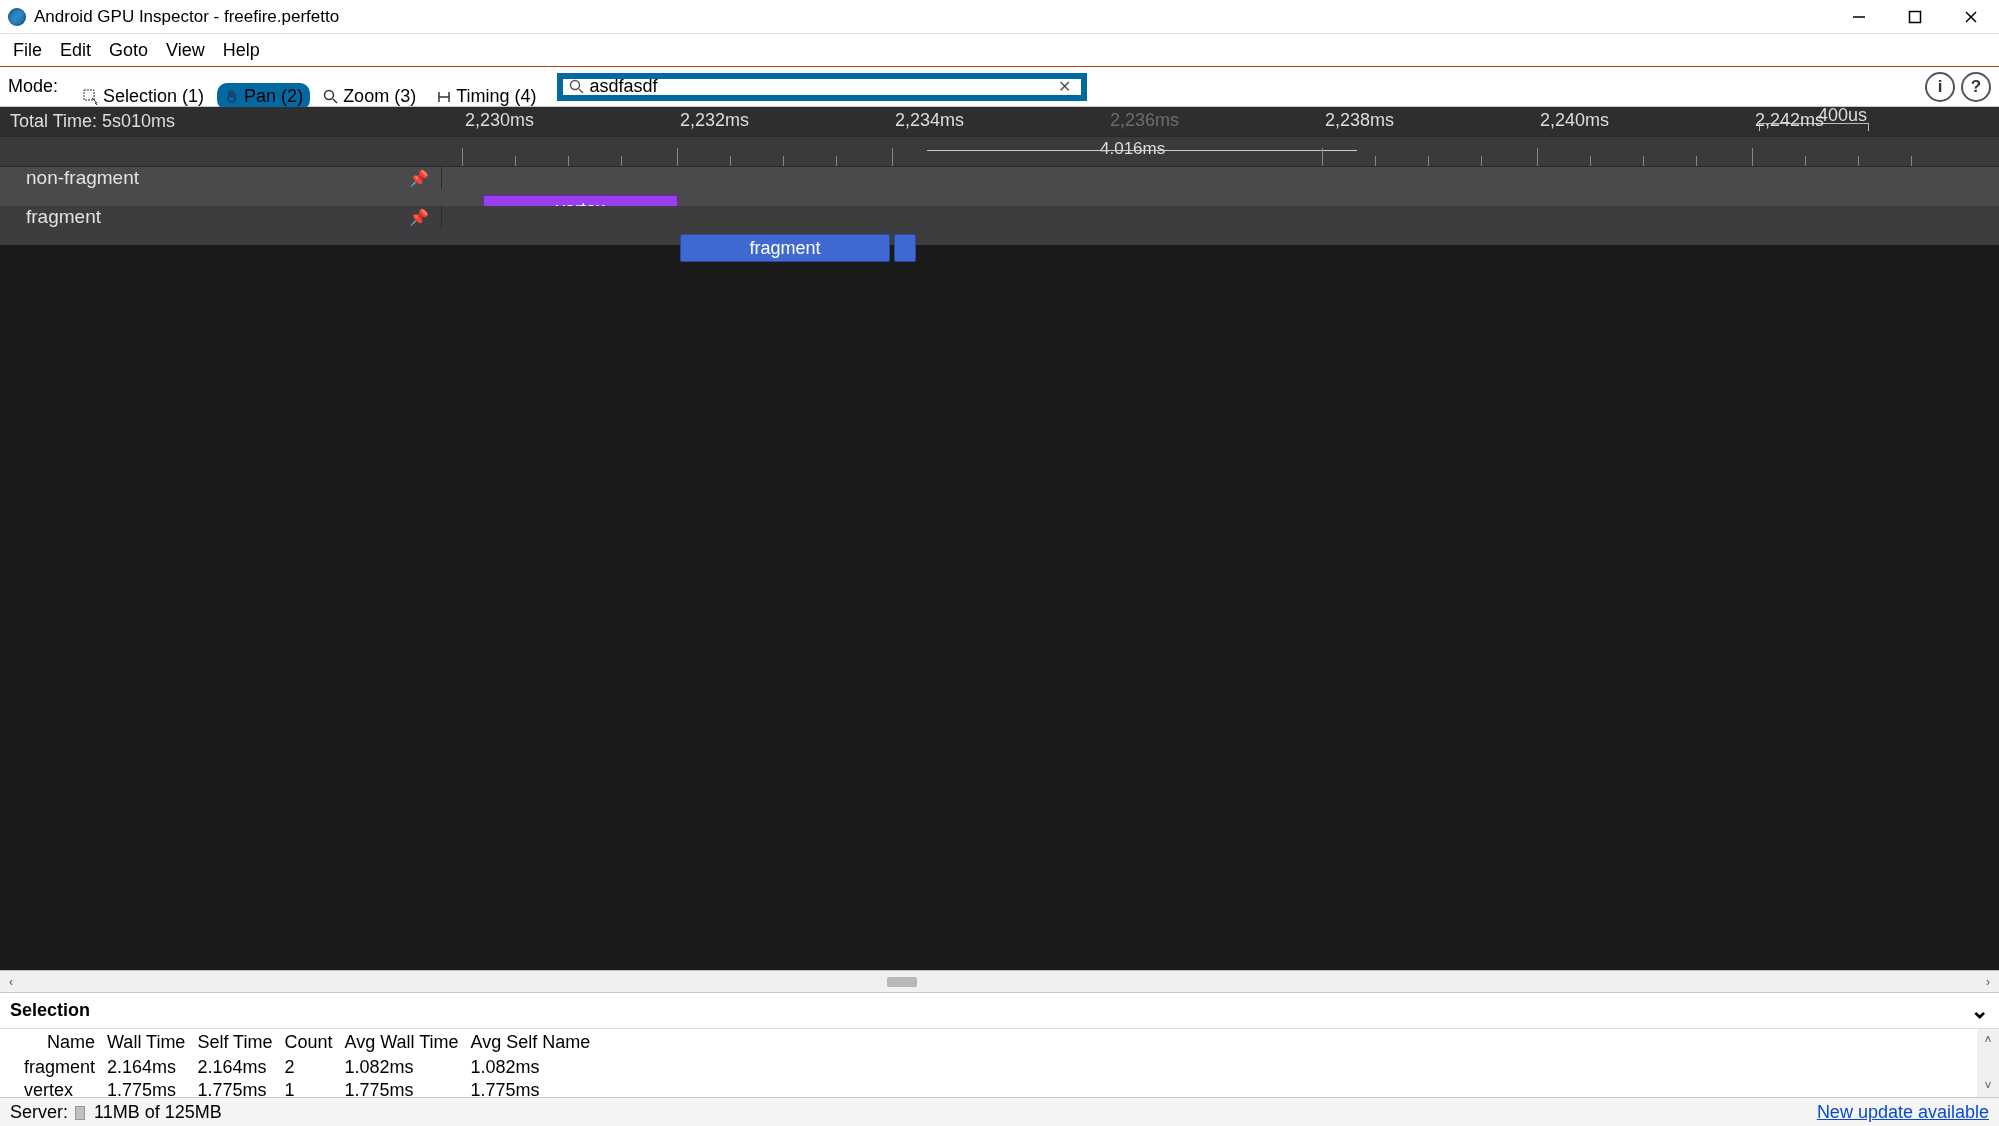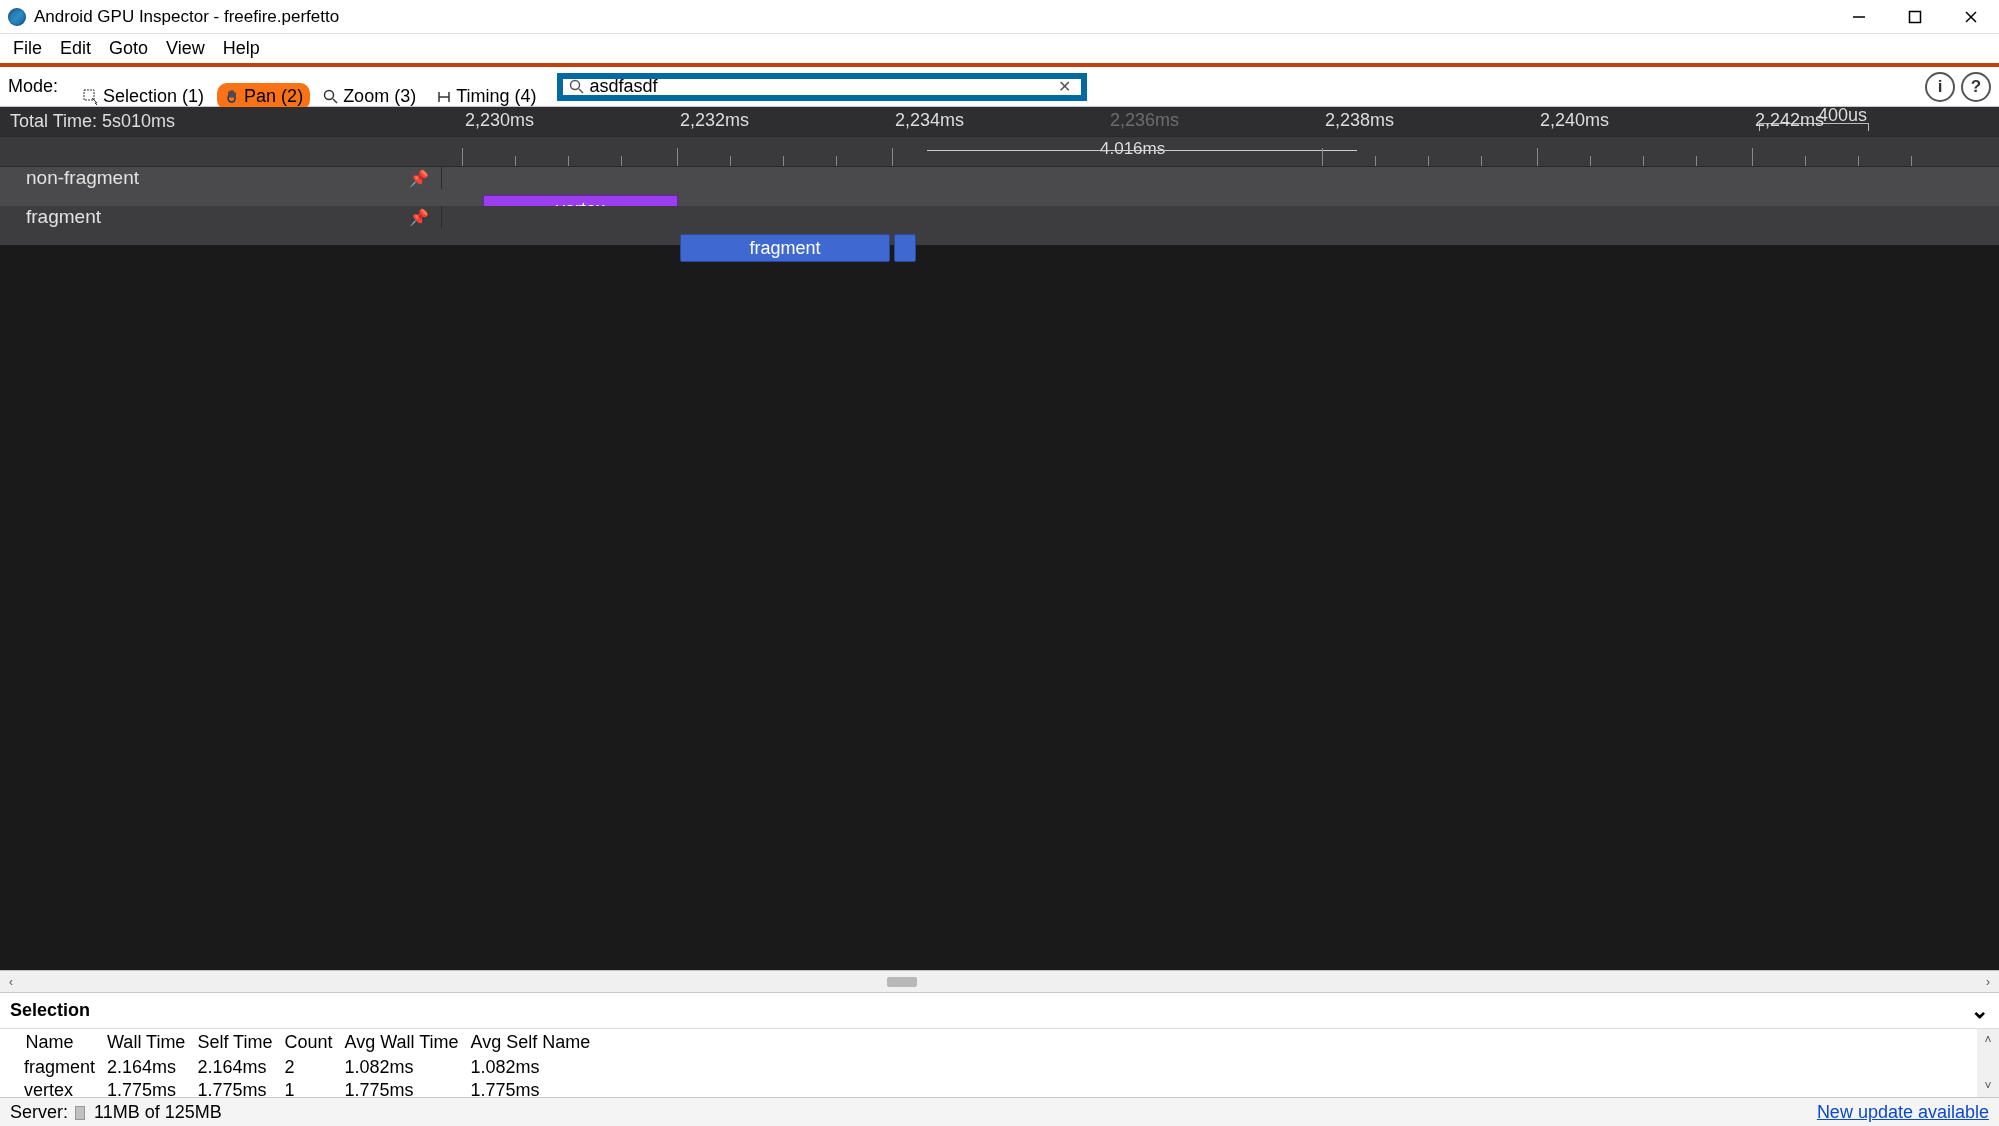--- a/index.html
+++ b/index.html
@@ -7,28 +7,28 @@
 
 
 .titlebar { height: 34px; display: flex; align-items: center; justify-content: space-between; padding: 0 0 0 8px; background: #fff; border-bottom: 1px solid #e0e0e0; }
 .titlebar-left { display: flex; align-items: center; gap: 8px; font-size: 17px; color: #000; }
 .app-icon { width: 18px; height: 18px; border-radius: 50%; background: linear-gradient(135deg, #1a5f9e 0%, #2b8cc4 50%, #1a5f9e 100%); box-shadow: inset 0 0 3px rgba(0,0,0,0.5); }
 .win-controls { display: flex; }
 .win-btn { width: 56px; height: 34px; display: flex; align-items: center; justify-content: center; font-size: 15px; }
 .win-btn svg { display: block; }
 
 
-.menubar { height: 33px; display: flex; align-items: center; padding: 0 4px; background: #fff; border-bottom: 4px solid #c2410c; font-size: 18px; }
+.menubar { height: 33px; display: flex; align-items: center; padding: 0 4px; background: #fff; border-bottom: 1px solid #c2410c; font-size: 18px; }
 .menu-item { padding: 4px 9px; cursor: pointer; }
 
 
 .toolbar { height: 40px; display: flex; align-items: center; padding: 0 8px; background: #fff; border-bottom: 1px solid #c8c8c8; font-size: 18px; gap: 6px; }
 .mode-label { margin-right: 12px; }
 .mode-btn { display: inline-flex; align-items: center; gap: 4px; padding: 3px 7px; border-radius: 2px; cursor: pointer; margin-top: 20px; }
-.mode-btn.active { background: #f97316; border-radius: 10px; }
+.mode-btn.active { background: #0369a1; border-radius: 10px; }
 .mode-icon { width: 16px; height: 16px; display: inline-block; }
 .search-wrap { display: flex; align-items: center; margin-left: 8px; border: 6px solid #0369a1; height: 28px; width: 530px; padding: 0 6px; position: relative; }
 .search-wrap input { border: none; outline: none; flex: 1; font-size: 18px; background: transparent; }
 .search-clear { cursor: pointer; font-size: 16px; color: #555; padding: 0 4px; }
 .toolbar-right { margin-left: auto; display: flex; gap: 6px; }
 .rnd-btn { width: 30px; height: 30px; border: 2px solid #555; border-radius: 50%; display: flex; align-items: center; justify-content: center; font-size: 17px; font-weight: bold; color: #333; cursor: pointer; }
 
 
 .timeline-area { flex: 1 1 auto; background: #0f172a; display: flex; flex-direction: column; overflow: hidden; position: relative; }
 
@@ -65,21 +65,21 @@
 .hscroll-strip { height: 22px; background: #f0f0f0; border-top: 1px solid #c0c0c0; display: flex; align-items: center; position: relative; }
 .hscroll-arrow { width: 22px; height: 22px; display: flex; align-items: center; justify-content: center; font-size: 12px; color: #555; cursor: pointer; }
 .hscroll-track { flex: 1; position: relative; height: 14px; }
 .hscroll-thumb { position: absolute; top: 2px; height: 10px; background: #b8b8b8; border-radius: 2px; }
 
 
 .sel-panel { background: #fff; border-top: 1px solid #c8c8c8; }
 .sel-header { height: 36px; display: flex; align-items: center; justify-content: space-between; padding: 0 10px; font-size: 18px; font-weight: 600; border-bottom: 1px solid #dcdcdc; }
 .sel-body { position: relative; height: 68px; overflow: hidden; font-size: 18px; }
 .sel-table { border-collapse: collapse; }
-.sel-table th { text-align: center; font-weight: 400; padding: 3px 8px 3px 4px; }
+.sel-table th { text-align: right; font-weight: 400; padding: 3px 8px 3px 4px; }
 .sel-table td { padding: 1px 8px 1px 4px; }
 .sel-table td:first-child { padding-left: 24px; }
 .vscroll-strip { position: absolute; right: 0; top: 0; bottom: 0; width: 22px; background: #f0f0f0; display: flex; flex-direction: column; align-items: center; }
 .vscroll-arrow { height: 22px; width: 22px; display: flex; align-items: center; justify-content: center; font-size: 12px; color: #555; cursor: pointer; }
 
 
 .statusbar { height: 29px; background: #f4f4f4; border-top: 1px solid #c8c8c8; display: flex; align-items: center; justify-content: space-between; padding: 0 10px; font-size: 18px; }
 .status-link { color: #0a4ad0; text-decoration: underline; cursor: pointer; }
 .mem-bar { display: inline-block; width: 10px; height: 14px; background: #c0c0c0; margin: 0 4px 0 2px; vertical-align: middle; border: 1px solid #999; }
 

